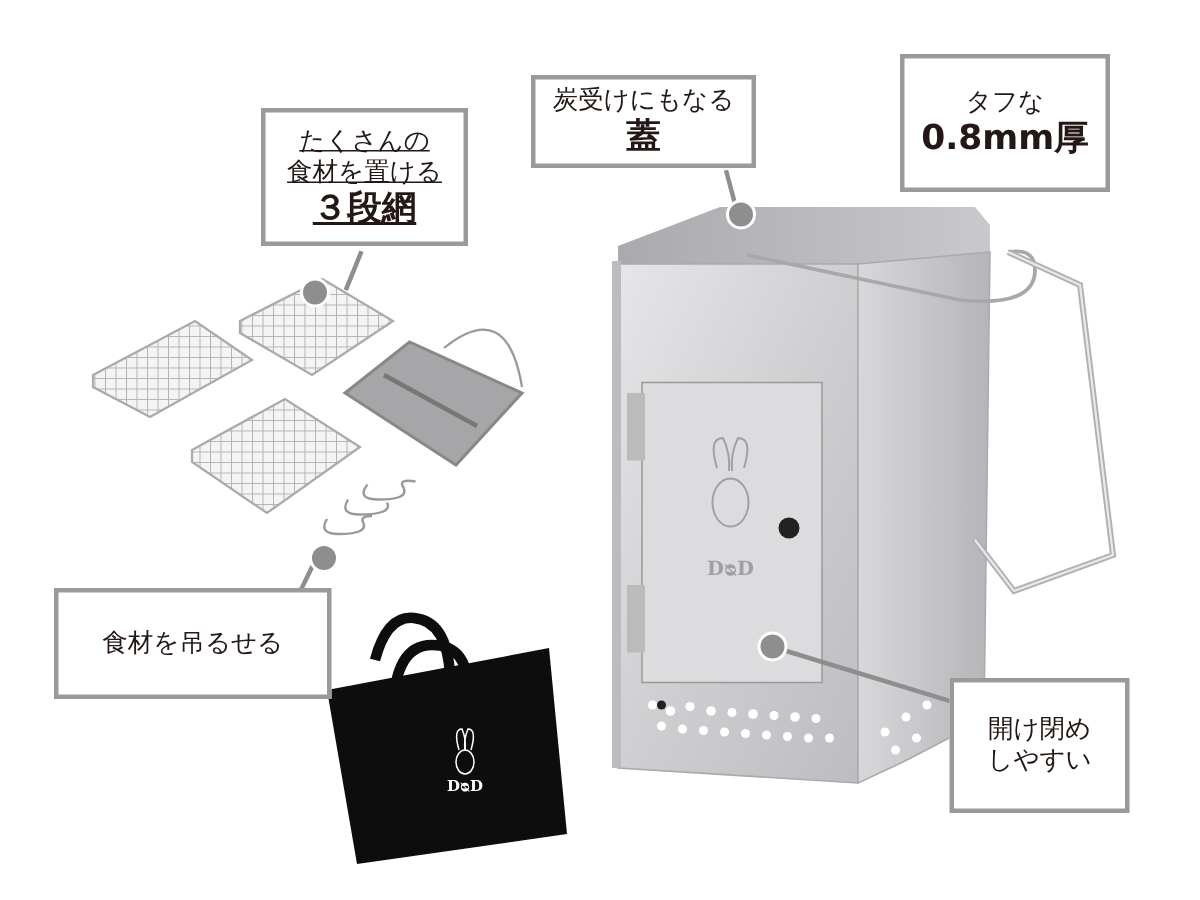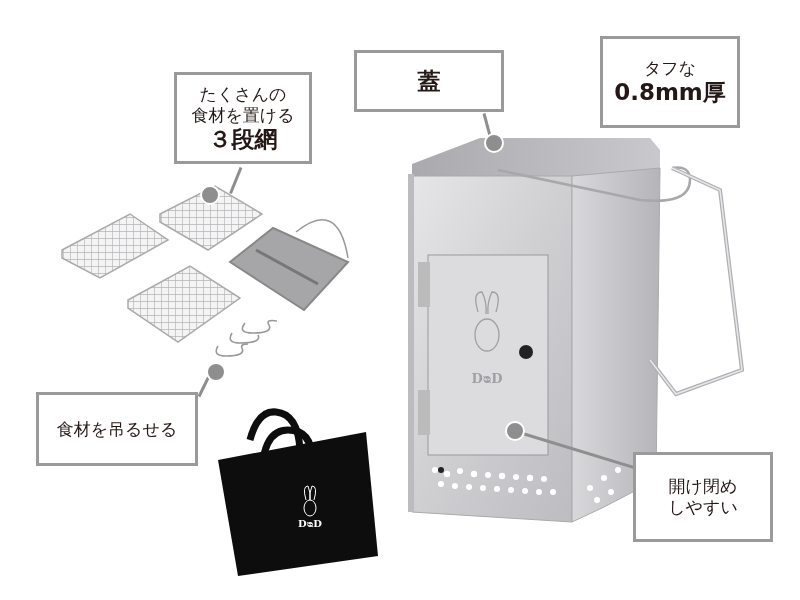--- a/index.html
+++ b/index.html
@@ -130,35 +130,36 @@
 
 <div class="leader" style="left:484px;top:112px;width:34px;transform:rotate(75deg);"></div>
 <div class="dot" style="left:484px;top:133px;"></div>
 
 <div class="leader" style="left:199px;top:395px;width:30px;transform:rotate(-64deg);"></div>
 <div class="dot" style="left:206px;top:362px;"></div>
 
 <div class="leader" style="left:516px;top:430px;width:128px;transform:rotate(17deg);"></div>
 <div class="dot" style="left:505px;top:421px;"></div>
 
-<div class="callout" style="left:174px;top:72px;width:138px;height:92px;">
+<div class="callout" style="left:174px;top:72px;width:138px;height:92px;text-decoration:underline;">
   <div class="sm">たくさんの</div>
   <div class="sm">食材を置ける</div>
   <div class="lg">３段網</div>
 </div>
 
 <div class="callout" style="left:354px;top:50px;width:150px;height:62px;">
+  <div class="sm">炭受けにもなる</div>
   <div class="lg">蓋</div>
 </div>
 
 <div class="callout" style="left:600px;top:36px;width:140px;height:92px;align-items:center;">
   <div class="sm">タフな</div>
   <div class="lg">0.8mm厚</div>
 </div>
 
-<div class="callout" style="left:36px;top:392px;width:162px;height:74px;">
+<div class="callout" style="left:36px;top:392px;width:185px;height:74px;">
   <div class="sm">食材を吊るせる</div>
 </div>
 
-<div class="callout" style="left:633px;top:452px;width:140px;height:90px;">
+<div class="callout" style="left:633px;top:452px;width:120px;height:90px;">
   <div class="sm">開け閉め</div>
   <div class="sm">しやすい</div>
 </div>
 
 </body></html>

